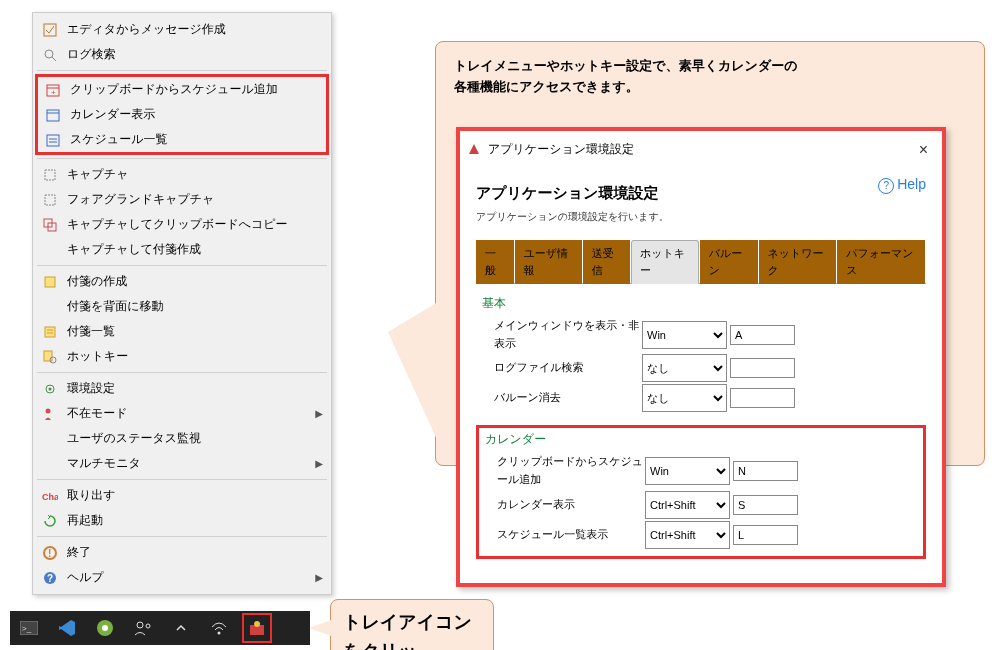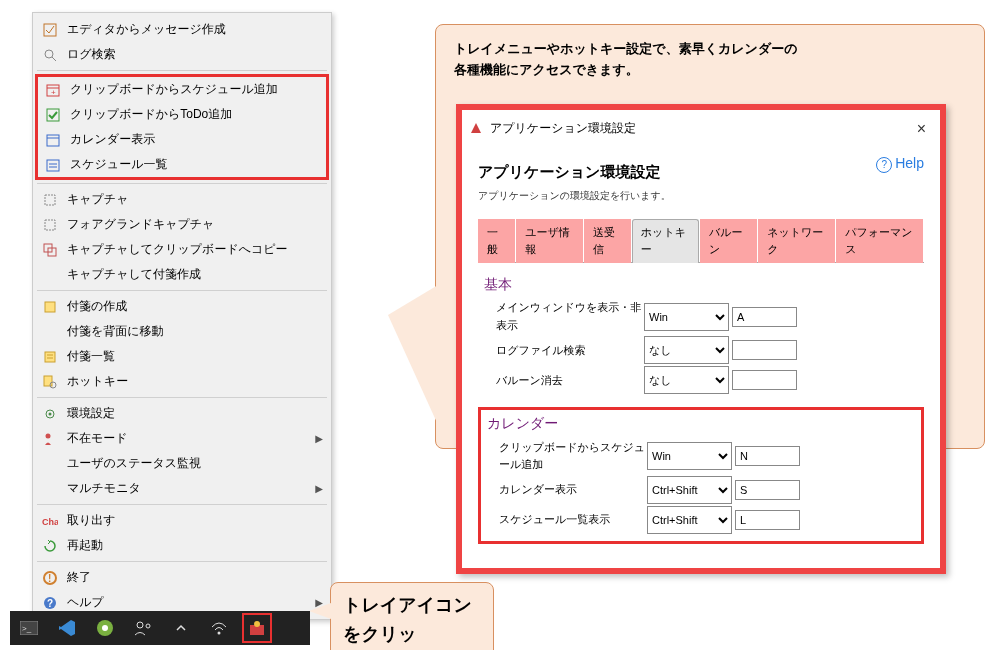--- a/index.html
+++ b/index.html
@@ -8,44 +8,44 @@
 
 .tray-menu { position: absolute; left: 10px; top: 12px; width: 300px; background: #f0f0f0; border: 1px solid #ccc; box-shadow: 2px 2px 5px rgba(0,0,0,0.2); padding: 4px 2px; margin-left: 22px; }
 .menu-item { display: flex; align-items: center; padding: 4px 6px; cursor: default; }
 .menu-item .icon { width: 18px; height: 16px; margin-right: 8px; display: inline-flex; align-items: center; justify-content: center; }
 .menu-item .label { flex: 1; }
 .menu-item .arrow { font-size: 10px; color: #555; }
 .menu-sep { height: 1px; background: #d0d0d0; margin: 3px 2px; }
 .menu-highlight { position: relative; border: 3px solid #e83030; margin: 2px 0; }
 
 
-.callout { position: absolute; background: #fce9db; border: 1px solid #d89060; border-radius: 8px; padding: 14px 18px; font-size: 13px; font-weight: bold; line-height: 1.6; }
+.callout { position: absolute; background: #fce9db; border: 1px solid #d89060; border-radius: 8px; padding: 14px 18px; font-size: 13px; font-weight: bold; line-height: 1.6; margin-top: 17px; }
 .callout-top { left: 435px; top: 24px; width: 550px; height: 425px; }
 .callout-top::before { content: ""; position: absolute; left: -48px; top: 260px; width: 0; height: 0; border-top: 30px solid transparent; border-bottom: 110px solid transparent; border-right: 50px solid #fce9db; }
 .callout-bottom { left: 330px; top: 582px; width: 164px; font-size: 18px; padding: 8px 12px; }
 .callout-bottom::before { content: ""; position: absolute; left: -22px; top: 20px; width: 0; height: 0; border-top: 8px solid transparent; border-bottom: 8px solid transparent; border-right: 22px solid #fce9db; }
 
 
-.dialog { position: absolute; left: 20px; top: 79px; width: 490px; background: #fff; border: 6px solid #ef4444; box-shadow: 3px 3px 6px rgba(0,0,0,0.25); font-weight: normal; font-size: 12px; }
+.dialog { position: absolute; left: 20px; top: 85px; width: 490px; background: #fff; border: 4px solid #ef4444; box-shadow: 3px 3px 6px rgba(0,0,0,0.25); font-weight: normal; font-size: 12px; }
 .dialog-title { display: flex; align-items: center; padding: 6px 8px; }
 .dialog-title .icon { width: 14px; height: 14px; margin-right: 6px; }
 .dialog-title .close { margin-left: auto; font-size: 16px; color: #333; padding: 0 6px; }
 .dialog-body { padding: 12px 16px 18px; }
 .dialog-heading { font-size: 15px; font-weight: bold; margin-bottom: 4px; }
 .dialog-desc { color: #333; font-size: 10px; margin-bottom: 14px; }
 .help-link { position: absolute; right: 16px; top: 42px; color: #2a7de1; font-size: 14px; }
 .help-link::before { content: "?"; display: inline-block; width: 14px; height: 14px; border: 1px solid #2a7de1; border-radius: 50%; text-align: center; line-height: 14px; font-size: 10px; margin-right: 3px; color: #2a7de1; }
 
 .tabs { display: flex; border-bottom: 1px solid #aaa; margin-bottom: 8px; }
-.tab { padding: 4px 8px; font-size: 11px; border: 1px solid transparent; border-bottom: none; position: relative; top: 1px; background: #fca5a5; margin-right: 1px; cursor: default; }
+.tab { padding: 4px 8px; font-size: 11px; border: 1px solid transparent; border-bottom: none; position: relative; top: 1px; background: #a16207; margin-right: 1px; cursor: default; }
 .tab.active { background: #e5e5e5; border-color: #aaa; border-top-left-radius: 3px; border-top-right-radius: 3px; }
 
 .setting-section { margin-bottom: 6px; padding: 2px 6px 6px; }
 .setting-section.highlighted { border: 3px solid #e83030; }
-.section-title { color: #701a75; font-size: 14px; margin-bottom: 3px; }
+.section-title { color: #15803d; font-size: 12px; margin-bottom: 3px; }
 .setting-row { display: flex; align-items: center; padding: 1px 0 1px 12px; }
 .setting-row .setting-label { flex: 0 0 148px; font-size: 11px; }
 .setting-row select { width: 85px; font-size: 11px; height: 28px; border: 1px solid #888; background: #fff; }
 .setting-row input[type=text] { width: 65px; font-size: 11px; height: 20px; border: 1px solid #888; padding: 0 4px; margin-left: 3px; }
 
 
 .taskbar { position: absolute; left: 10px; bottom: 5px; width: 300px; height: 34px; background: #222; display: flex; align-items: center; padding: 0 8px; gap: 16px; }
 .taskbar .tb-icon { width: 22px; height: 22px; display: flex; align-items: center; justify-content: center; color: #ddd; }
 .tray-icon-hl { position: relative; }
 .tray-icon-hl::after { content: ""; position: absolute; left: -4px; top: -4px; right: -4px; bottom: -4px; border: 2px solid #e83030; }
@@ -81,29 +81,20 @@
   <div class="menu-highlight">
     <div class="menu-item">
         <span class="icon">
           <svg width="14" height="14">
             <rect x="1" y="2" width="12" height="11" fill="none" stroke="#d04040"></rect>
             <line x1="1" y1="5" x2="13" y2="5" stroke="#d04040"></line>
             <text x="5" y="12" font-size="8" fill="#d04040">+</text>
           </svg>
         </span>
         <span class="label">クリップボードからスケジュール追加</span>
-      </div>
-    <div class="menu-item">
-        <span class="icon">
-          <svg width="14" height="14">
-            <rect x="1" y="1" width="12" height="12" fill="none" stroke="#3a9a3a"></rect>
-            <path d="M3 7 L6 10 L11 4" stroke="#3a9a3a" fill="none" stroke-width="2"></path>
-          </svg>
-        </span>
-        <span class="label">クリップボードからToDo追加</span>
       </div>
     <div class="menu-item">
         <span class="icon">
           <svg width="14" height="14">
             <rect x="1" y="2" width="12" height="11" fill="none" stroke="#3a6aca"></rect>
             <line x1="1" y1="5" x2="13" y2="5" stroke="#3a6aca"></line>
           </svg>
         </span>
         <span class="label">カレンダー表示</span>
       </div>

